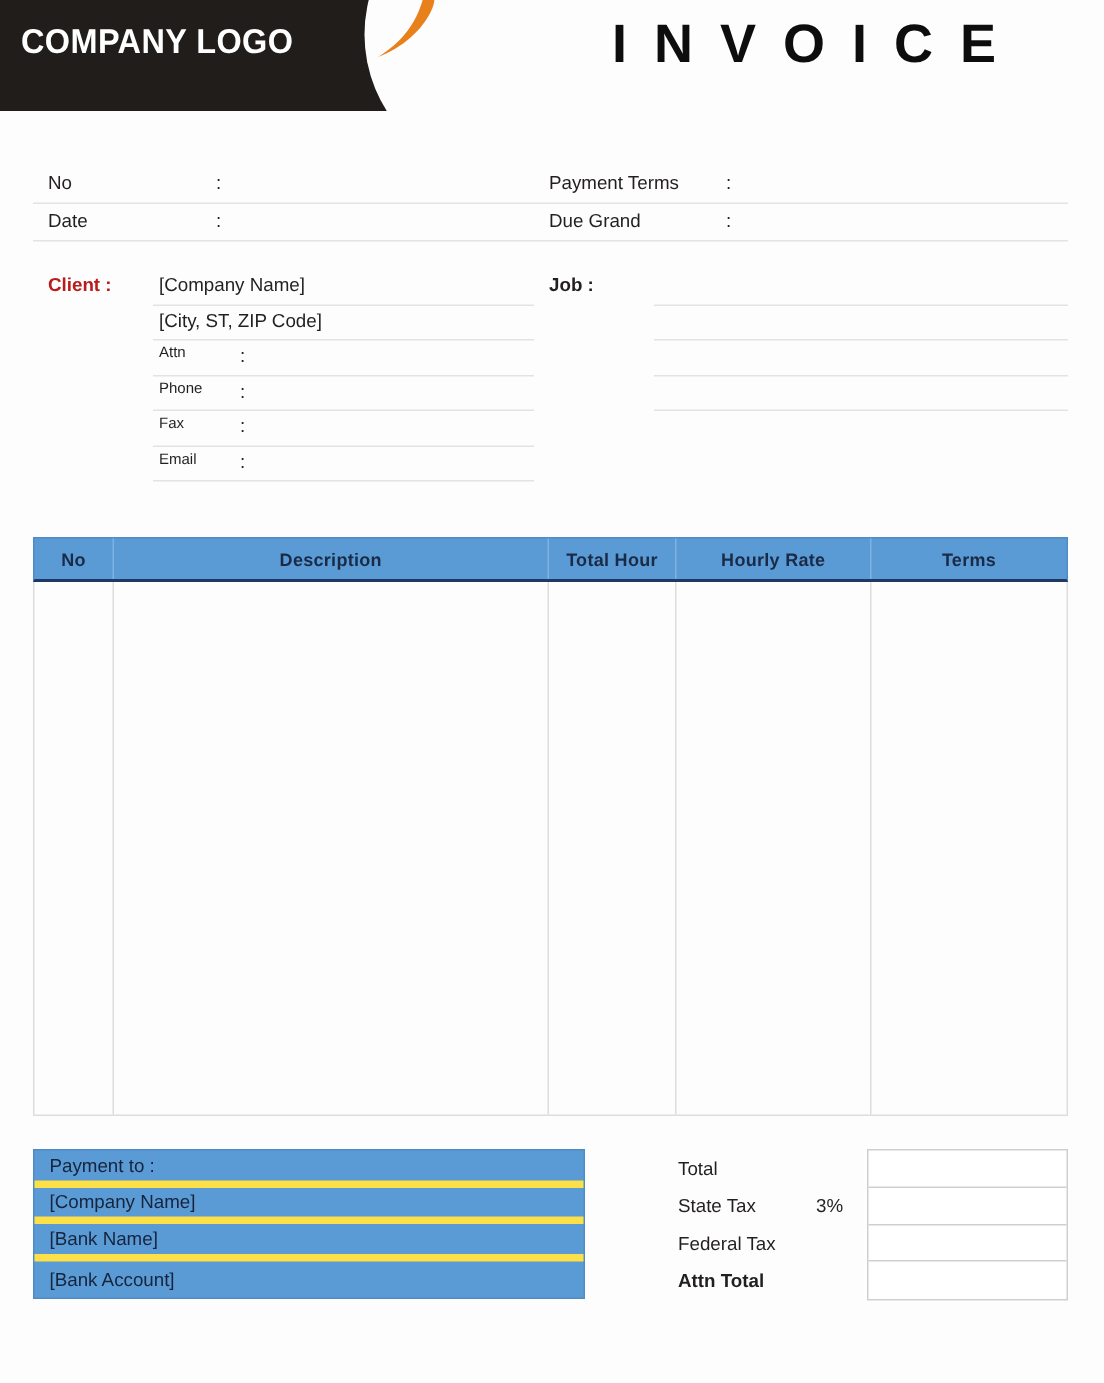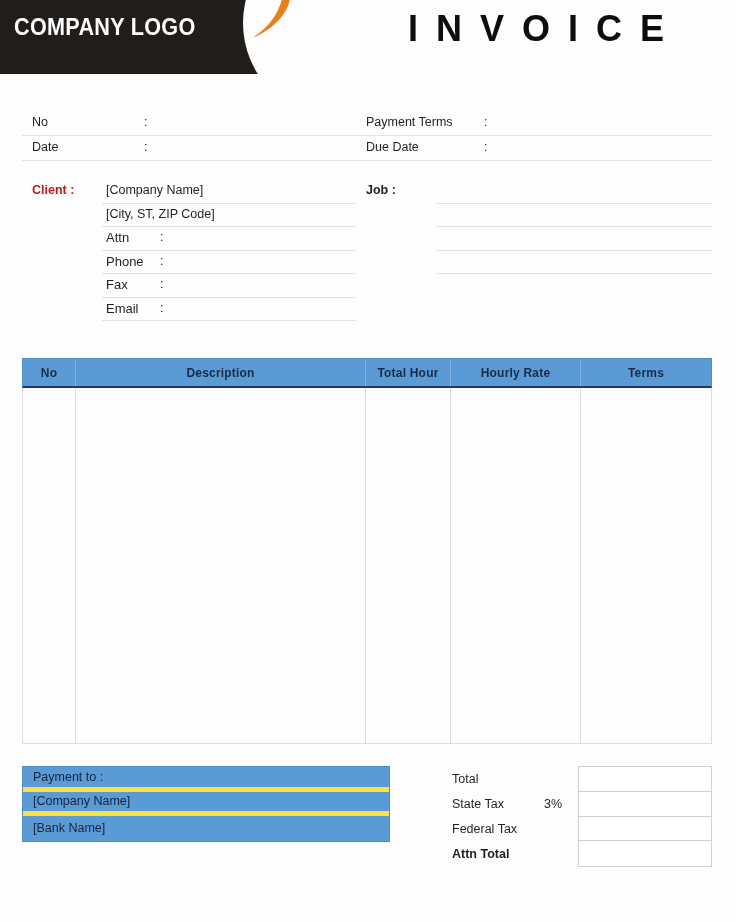--- a/index.html
+++ b/index.html
@@ -163,21 +163,21 @@
     top: 3px;
     font-size: 12.5px;
     color: #231f20;
     white-space: nowrap;
   }
 
   .client-sublabel {
     position: absolute;
     left: 4px;
     top: 3px;
-    font-size: 13px;
+    font-size: 10px;
     color: #231f20;
   }
   .client-subcolon {
     position: absolute;
     left: 58px;
     top: 3px;
     font-size: 12.5px;
     color: #231f20;
   }
 
@@ -359,21 +359,21 @@
     <div class="info-row">
       <span class="info-label lbl-no">No</span>
       <span class="info-colon col-no">:</span>
       <span class="info-label lbl-pt">Payment  Terms</span>
       <span class="info-colon col-pt">:</span>
     </div>
 
     <div class="info-row">
       <span class="info-label lbl-date">Date</span>
       <span class="info-colon col-date">:</span>
-      <span class="info-label lbl-dd">Due Date</span>
+      <span class="info-label lbl-dd">Due Grand</span>
       <span class="info-colon col-dd">:</span>
     </div>
   </div>
 
   <div class="client-block">
     <div class="client-label">Client  :</div>
 
     <div class="client-rows">
 
       <div class="client-row">
@@ -435,20 +435,21 @@
       <div class="cell c-rate"></div>
       <div class="cell c-amt"></div>
     </div>
 
   </div>
 
   <div class="payment-block">
     <div class="payment-row">Payment to :</div>
     <div class="payment-row">[Company Name]</div>
     <div class="payment-row">[Bank Name]</div>
+    <div class="payment-row">[Bank Account]</div>
   </div>
 
   <div class="totals-block">
 
     <div class="totals-labels">
       <div class="totals-row">
         <span>Total</span>
       </div>
       <div class="totals-row">
         <span>State Tax</span>

